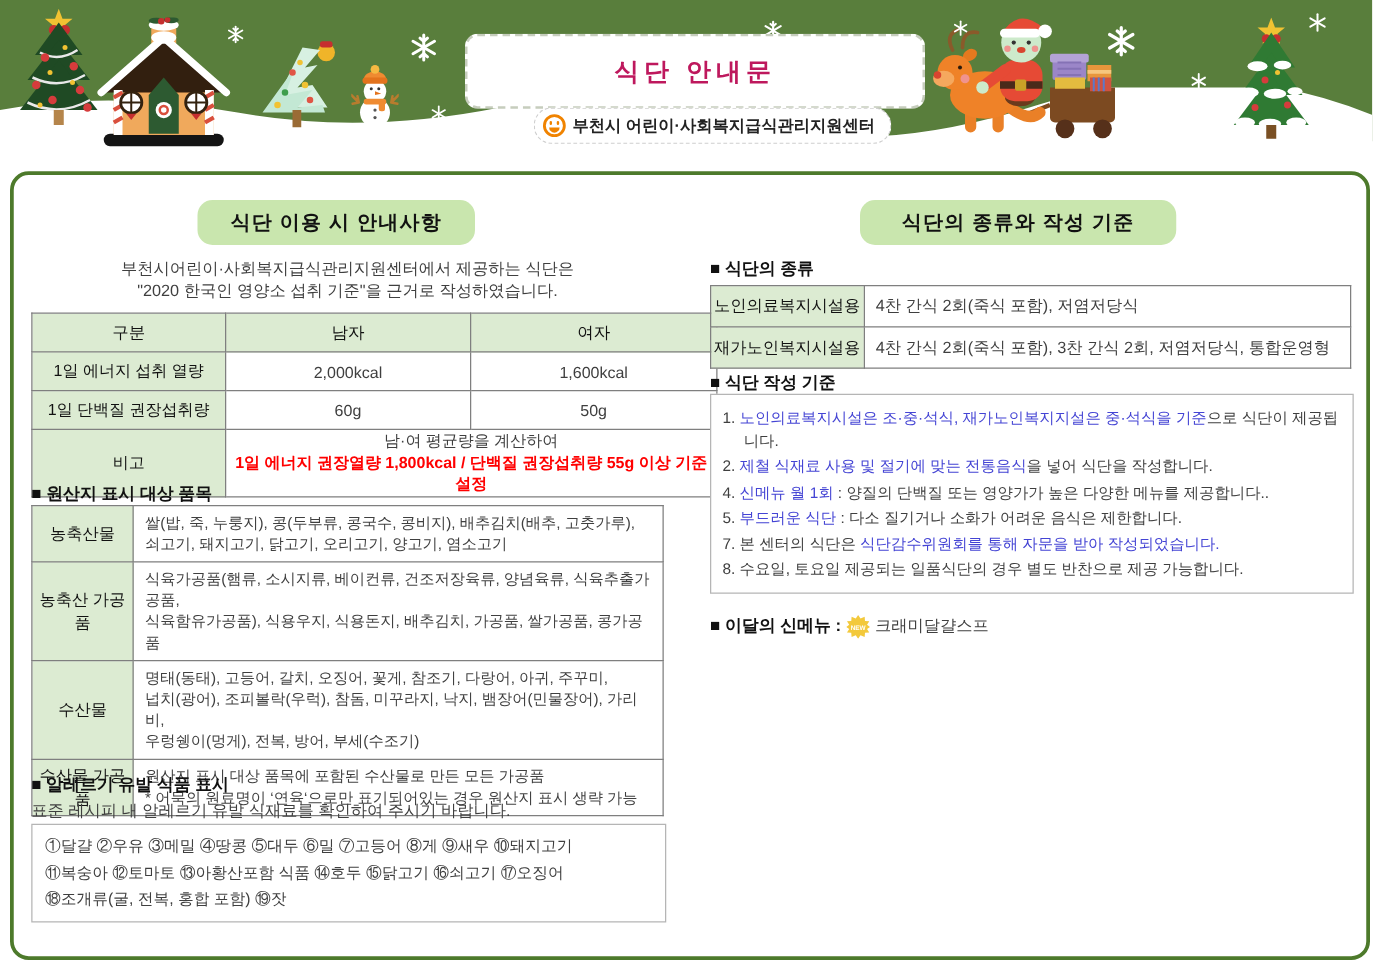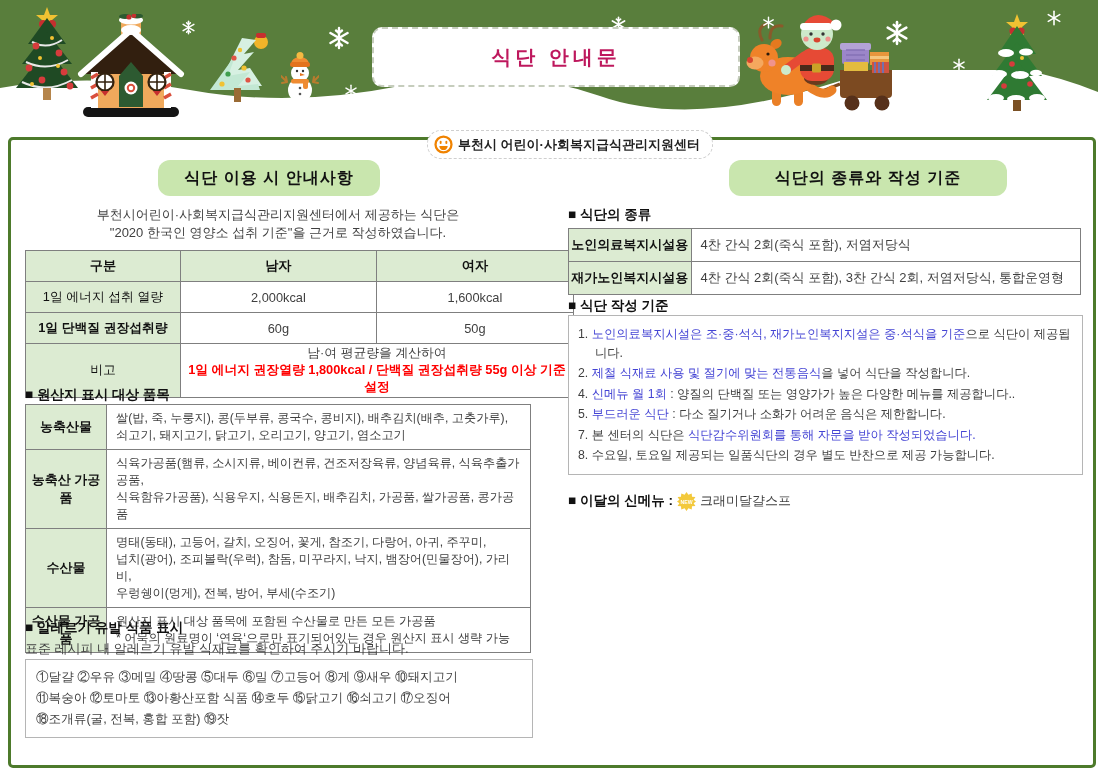--- a/index.html
+++ b/index.html
@@ -7,35 +7,35 @@
           font-family:"Liberation Sans",sans-serif;color:#3f3f3f;}
   .abs{position:absolute;}
 
   
   #band{position:absolute;left:0;top:0;width:1098px;height:113px;background:#597e3c;overflow:visible;}
   #snow{position:absolute;left:0;bottom:-1px;width:1098px;height:44px;}
   #title-box{position:absolute;left:372px;top:27px;width:364px;height:56px;background:#fff;
              border:2px dashed #c6cdbd;border-radius:10px;display:flex;align-items:center;justify-content:center;}
   #title-box .t{font-size:20px;font-weight:bold;color:#be185d;letter-spacing:4px;}
   #org-badge{position:absolute;left:427px;top:86px;height:27px;padding:0 12px 0 6px;background:#fff;
-             border:1.5px dashed #cfcfcf;border-radius:14px;display:flex;align-items:center;gap:5px;z-index:5;margin-top:44px;}
+             border:1.5px dashed #cfcfcf;border-radius:14px;display:flex;align-items:center;gap:5px;z-index:5;}
   #org-badge .t{font-size:13px;font-weight:bold;color:#222;}
 
   
   #main{position:absolute;left:8px;top:137px;width:1082px;height:625px;background:#fff;
-        border:3px solid #4d7a2b;border-radius:5px;}
+        border:3px solid #4d7a2b;border-radius:15px;}
 
   .pill{background:#c9e6ae;border-radius:12px;display:flex;align-items:center;justify-content:center;
         font-size:16px;font-weight:bold;color:#111;letter-spacing:1px;}
   .h-bullet{font-size:13.5px;font-weight:bold;color:#111;}
   .pre-line{white-space:pre-line;}
 
   table{border-collapse:collapse;}
   td,th{border:1px solid #7f7f7f;}
-  .gcell{background:#dcebd2;font-weight:bold;color:#111;text-align:center;vertical-align:middle;}
+  .gcell{background:#dcebd2;font-weight:normal;color:#111;text-align:center;vertical-align:middle;}
   .vcell{text-align:center;vertical-align:middle;color:#3f3f3f;}
 
   #nutri-table{width:549px;font-size:12.8px;}
   #nutri-table th{height:28px;font-size:13.2px;}
   #nutri-table td{height:28px;}
   #nutri-note-cell{height:46px;}
   .note-red{color:#ff0000;font-weight:bold;font-size:12.8px;}
 
   #origin-table{width:506px;font-size:12.2px;}
   #origin-table .gcell{width:78px;font-size:13px;margin-top:32px;}
@@ -315,21 +315,21 @@
         <th class="gcell">구분</th>
         <th class="gcell">남자</th>
         <th class="gcell">여자</th>
       </tr>
       <tr>
         <td class="gcell" style="font-weight:normal">1일 에너지 섭취 열량</td>
         <td class="vcell">2,000kcal</td>
         <td class="vcell">1,600kcal</td>
       </tr>
       <tr>
-        <td class="gcell" style="font-weight:bold">1일 단백질 권장섭취량</td>
+        <td class="gcell" style="font-weight:normal">1일 단백질 권장섭취량</td>
         <td class="vcell">60g</td>
         <td class="vcell">50g</td>
       </tr>
       <tr>
         <td class="gcell" style="font-weight:normal">비고</td>
         <td id="nutri-note-cell" class="vcell" colspan="2">
           <div>남·여 평균량을 계산하여</div>
           <div class="note-red">1일 에너지 권장열량 1,800kcal / 단백질 권장섭취량 55g 이상 기준 설정</div>
         </td>
       </tr>
@@ -363,21 +363,21 @@
       </tr>
     </tbody>
       </table>
 
     <div class="h-bullet abs" style="left:14px;top:479px">■ 알레르기 유발 식품 표시</div>
     <div class="abs" style="left:14px;top:500px;font-size:13px">표준 레시피 내 알레르기 유발 식재료를 확인하여 주시기 바랍니다.</div>
     <div id="allergy-box" class="plain-box abs pre-line" style="left:14px;top:519px;width:486px">①달걀 ②우유 ③메밀 ④땅콩 ⑤대두 ⑥밀 ⑦고등어 ⑧게 ⑨새우 ⑩돼지고기
 ⑪복숭아 ⑫토마토 ⑬아황산포함 식품 ⑭호두 ⑮닭고기 ⑯쇠고기 ⑰오징어
 ⑱조개류(굴, 전복, 홍합 포함) ⑲잣</div>
 
-    <div class="pill abs" style="left:718px;top:20px;width:278px;height:36px">식단의 종류와 작성 기준</div>
+    <div class="pill abs" style="left:677px;top:20px;width:253px;height:36px">식단의 종류와 작성 기준</div>
 
     <div class="h-bullet abs" style="left:557px;top:66px">■ 식단의 종류</div>
 
     <table id="types-table" class="abs" style="left:557px;top:88px">
       <tbody>
           <tr>
         <td class="gcell">노인의료복지시설용</td>
         <td class="txt" style="width:388px">4찬 간식 2회(죽식 포함), 저염저당식</td>
       </tr>
       <tr>

